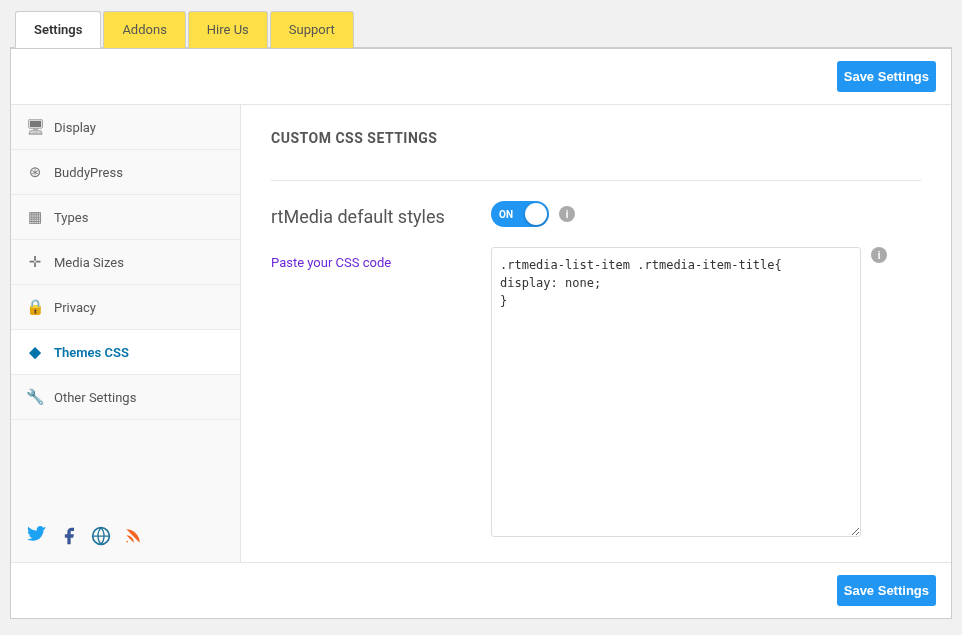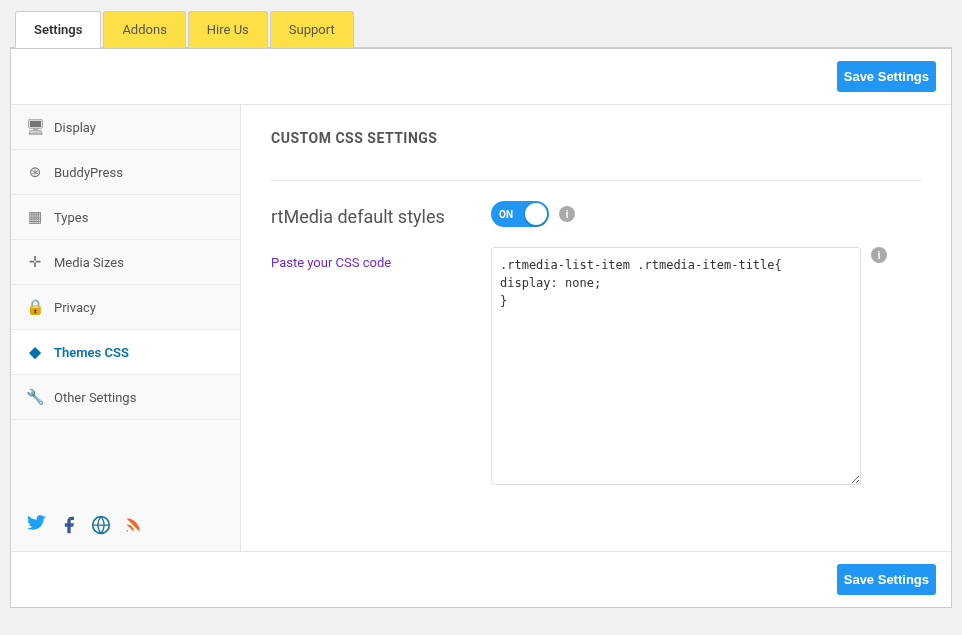--- a/index.html
+++ b/index.html
@@ -211,21 +211,21 @@
     }
     .css-control {
       display: flex;
       align-items: flex-start;
       gap: 10px;
       flex: 1;
     }
     .css-textarea {
       width: 100%;
       max-width: 370px;
-      height: 238px;
+      height: 290px;
       border: 1px solid #ddd;
       border-radius: 3px;
       padding: 8px;
       font-family: monospace;
       font-size: 12px;
       color: #333;
       resize: vertical;
       outline: none;
       line-height: 1.5;
     }

